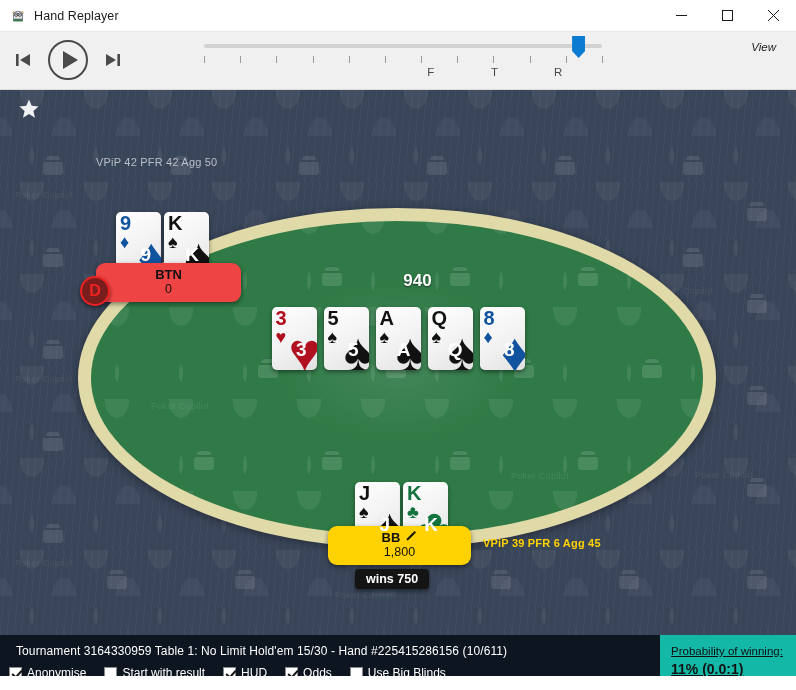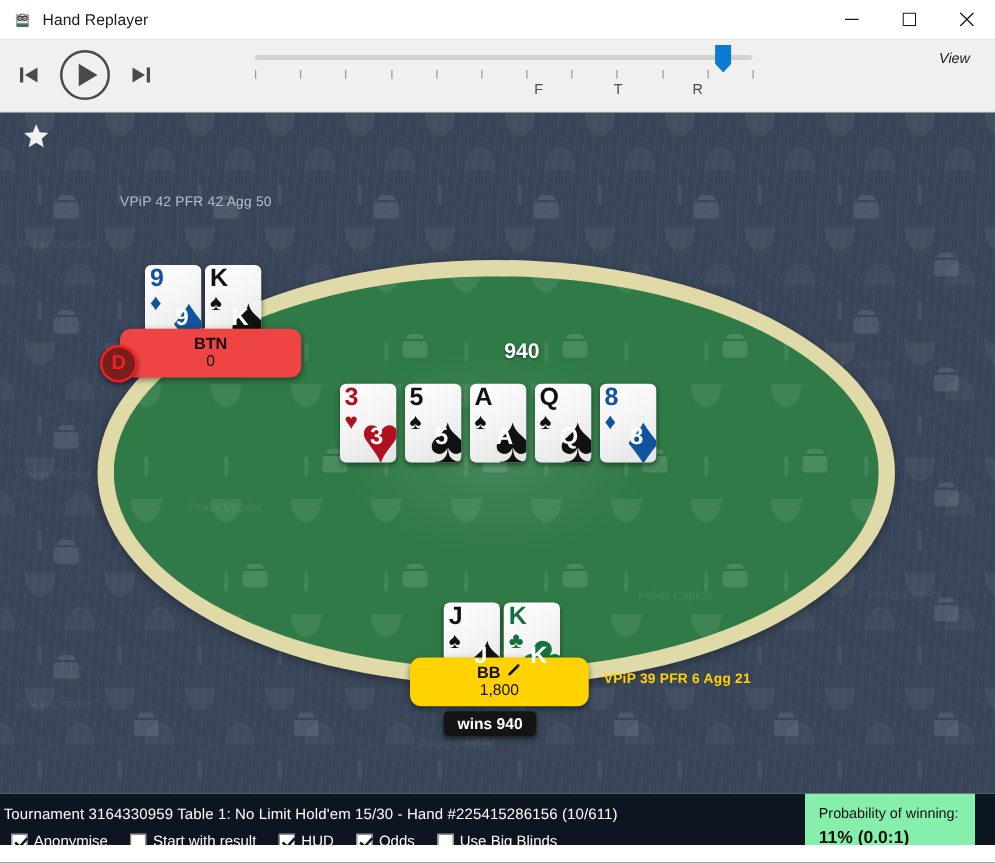--- a/index.html
+++ b/index.html
@@ -246,37 +246,37 @@
     position: absolute; left: 0; top: 635px; width: 796px; height: 55px;
     background: #0d1520; color: #fff; overflow: hidden;
   }
   .sb-pattern {
     position: absolute; inset: 0;
     background-image:
       radial-gradient(ellipse 30px 46px at 50% 0%, rgba(255,255,255,.045) 0 40%, rgba(255,255,255,0) 42%);
     background-size: 64px 92px;
     background-position: 0 -30px;
   }
-  .sb-line1 { position: absolute; left: 3px; top: 9px; font-size: 12px; letter-spacing: .1px; }
+  .sb-line1 { position: absolute; left: 16px; top: 9px; font-size: 12px; letter-spacing: .1px; }
   .sb-line2 { position: absolute; left: 9px; top: 31px; display: flex; align-items: center; gap: 0; }
   .cbox { display: flex; align-items: center; margin-right: 18px; cursor: pointer; }
   .cbox .box {
     width: 13px; height: 13px; background: #fff; border: 1px solid #8a8a8a;
     margin-right: 5px; position: relative; flex: 0 0 auto;
   }
   .cbox .box.checked::after {
     content: ""; position: absolute; left: 3.5px; top: 0.5px; width: 4px; height: 8px;
     border: solid #111; border-width: 0 2px 2px 0; transform: rotate(42deg);
   }
   .cbox .lbl { font-size: 12px; color: #fff; }
   .cbox .lbl u { text-decoration: underline; }
 
   .prob {
-    position: absolute; right: 16px; top: 635px; width: 136px; height: 55px;
-    background: #86efac; color: #111; padding: 9px 0 0 11px; z-index: 5;
+    position: absolute; right: 0; top: 635px; width: 136px; height: 55px;
+    background: #14b8a6; color: #111; padding: 9px 0 0 11px; z-index: 5; text-decoration: underline;
   }
   .prob-t { font-size: 11.5px; line-height: 14px; }
   .prob-v { font-size: 14px; font-weight: bold; margin-top: 3px; }
 </style>
 </head>
 <body>
 
 <div id="app">
 
   <div class="titlebar">
@@ -484,21 +484,21 @@
           </div>
         </div>
       <div class="nameplate np-white" style="position:absolute; left:-20px; top:51px; width:145px;">
         <div class="np-name">BTN</div>
         <div class="np-stack">0</div>
       </div>
       <div class="dealer-btn" style="left:-36px; top:64px;">D</div>
     </div>
 
     <div class="seat" style="left:355px; top:392px;">
-      <div class="hudstats hud-yellow" style="left:128px; top:55px;">VPiP 39  PFR 6  Agg 21</div>
+      <div class="hudstats hud-yellow" style="left:128px; top:55px;">VPiP 39  PFR 6  Agg 45</div>
 
 
       <div class="seat-cards" id="bb-cards">
           <div class="card">
             <span class="rank s-black">J</span>
             <span class="pip-sm s-black">♠</span>
             <span class="pip-big s-black">♠</span>
             <span class="rank-big">J</span>
           </div>
           <div class="card">
@@ -515,21 +515,21 @@
           <span>
             <svg width="12" height="12" viewBox="0 0 12 12">
               <path d="M1.5 9 L2 10.5 L3.5 10 L10 3.5 L8.5 2 Z" fill="#111"></path>
               <path d="M9 1.5 L10.5 3" stroke="#111" stroke-width="1.4"></path>
             </svg>
           </span>
         </div>
         <div class="np-stack">1,800</div>
       </div>
 
-      <div class="wins-badge" style="left:0px; top:87px;">wins 940</div>
+      <div class="wins-badge" style="left:0px; top:87px;">wins 750</div>
     </div>
   </div>
 
   <div class="statusbar">
     <div class="sb-pattern"></div>
     <div class="sb-line1">Tournament 3164330959 Table 1: No Limit Hold'em 15/30 - Hand #225415286156 (10/611)</div>
     <div class="sb-line2" id="sb-checks">
         <label class="cbox">
           <span class="box checked"></span>
           <span class="lbl"><u>A</u>nonymise</span>

